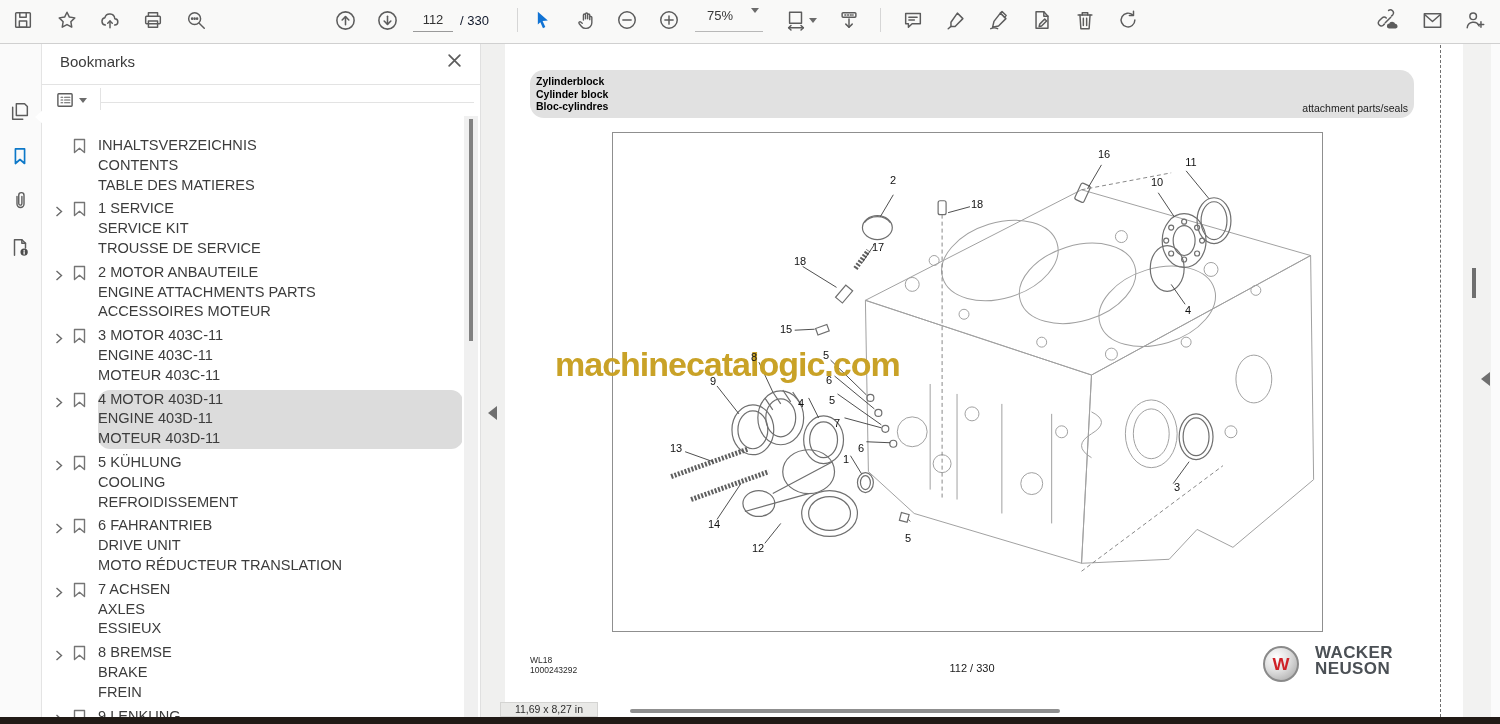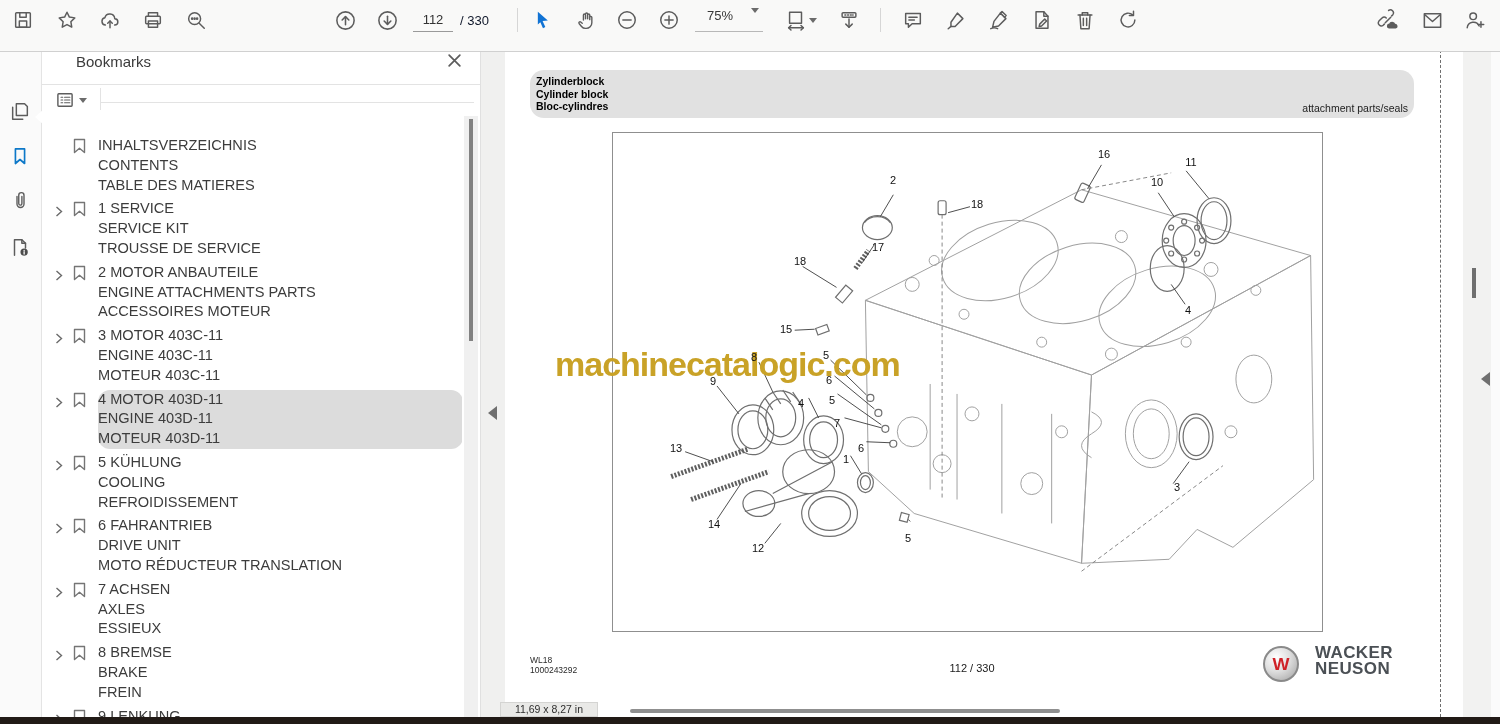--- a/index.html
+++ b/index.html
@@ -1,38 +1,38 @@
 <!DOCTYPE html>
 <html><head>
 <meta charset="utf-8">
 <style>
   * { margin:0; padding:0; box-sizing:border-box; }
   html,body { width:1500px; height:724px; overflow:hidden; font-family:"Liberation Sans",sans-serif; background:#fff; }
   body { position:relative; }
 
   
-  .toolbar { position:absolute; left:0; top:0; width:1500px; height:52px; background:#f9f9f8; border-bottom:1px solid #d0d0d0; z-index:30; }
+  .toolbar { position:absolute; left:0; top:0; width:1500px; height:44px; background:#f9f9f8; border-bottom:1px solid #d0d0d0; z-index:30; }
   .tbtn { position:absolute; top:5px; width:30px; height:30px; border:none; background:transparent; display:flex; align-items:center; justify-content:center; cursor:pointer; }
   .tbtn svg { display:block; }
   .tb-sep { position:absolute; top:8px; width:1px; height:24px; background:#d6d6d6; }
   .page-box { position:absolute; left:413px; top:8px; width:40px; height:24px; border:none; border-bottom:1px solid #9a9a9a; background:transparent; text-align:center; font-size:13px; color:#333; font-family:"Liberation Sans",sans-serif; }
   .page-total { position:absolute; left:460px; top:13px; font-size:13px; color:#0f172a; }
   .zoom-combo { position:absolute; left:695px; top:8px; width:68px; height:24px; border:none; border-bottom:1px solid #b8b8b8; background:transparent; display:flex; align-items:flex-start; justify-content:space-between; padding:0 4px 0 12px; cursor:pointer; }
   .zoom-combo .zv { font-size:13px; color:#383838; }
   .caret { width:0; height:0; border-left:4px solid transparent; border-right:4px solid transparent; border-top:5px solid #6b6b6b; }
 
   
   .rail { position:absolute; left:0; top:40px; width:42px; height:677px; background:#fafafa; border-right:1px solid #e4e4e4; z-index:20; }
   .rail .tbtn { left:5px; }
   .rail-notch { position:absolute; left:35px; top:109px; width:0; height:0; border-top:8px solid transparent; border-bottom:8px solid transparent; border-right:9px solid #ffffff; z-index:21; }
 
   
   .panel { position:absolute; left:42px; top:40px; width:438px; height:677px; background:#ffffff; z-index:10; }
   .panel-header { position:absolute; left:0; top:0; width:100%; height:45px; border-bottom:1px solid #e3e3e3; }
-  .panel-title { position:absolute; left:34px; top:13px; font-size:15px; color:#3b3b3b; }
+  .panel-title { position:absolute; left:18px; top:13px; font-size:15px; color:#3b3b3b; }
   .panel-close { position:absolute; right:15px; top:11px; width:22px; height:22px; border:none; background:transparent; cursor:pointer; }
   .panel-options { position:absolute; left:0; top:45px; width:100%; height:30px; }
   .opt-btn { position:absolute; left:14px; top:4px; width:40px; height:22px; border:none; background:transparent; display:flex; align-items:center; gap:5px; cursor:pointer; }
   .opt-vline { position:absolute; left:58px; top:3px; width:1px; height:22px; background:#e3e3e3; }
   .opt-hline { position:absolute; left:58px; top:17px; width:374px; height:1px; background:#e3e3e3; }
   .bm-list { position:absolute; left:0; top:76px; width:420px; height:601px; overflow:hidden; padding-top:20px; }
   .bm-item { position:relative; padding-left:56px; margin-bottom:4px; font-size:14.6px; line-height:19.8px; color:#3c3c3c; }
   .bm-chevron { position:absolute; left:13px; top:4px; }
   .bm-flag { position:absolute; left:31px; top:2px; }
   .bm-lines { display:block; width:365px; cursor:pointer; }

